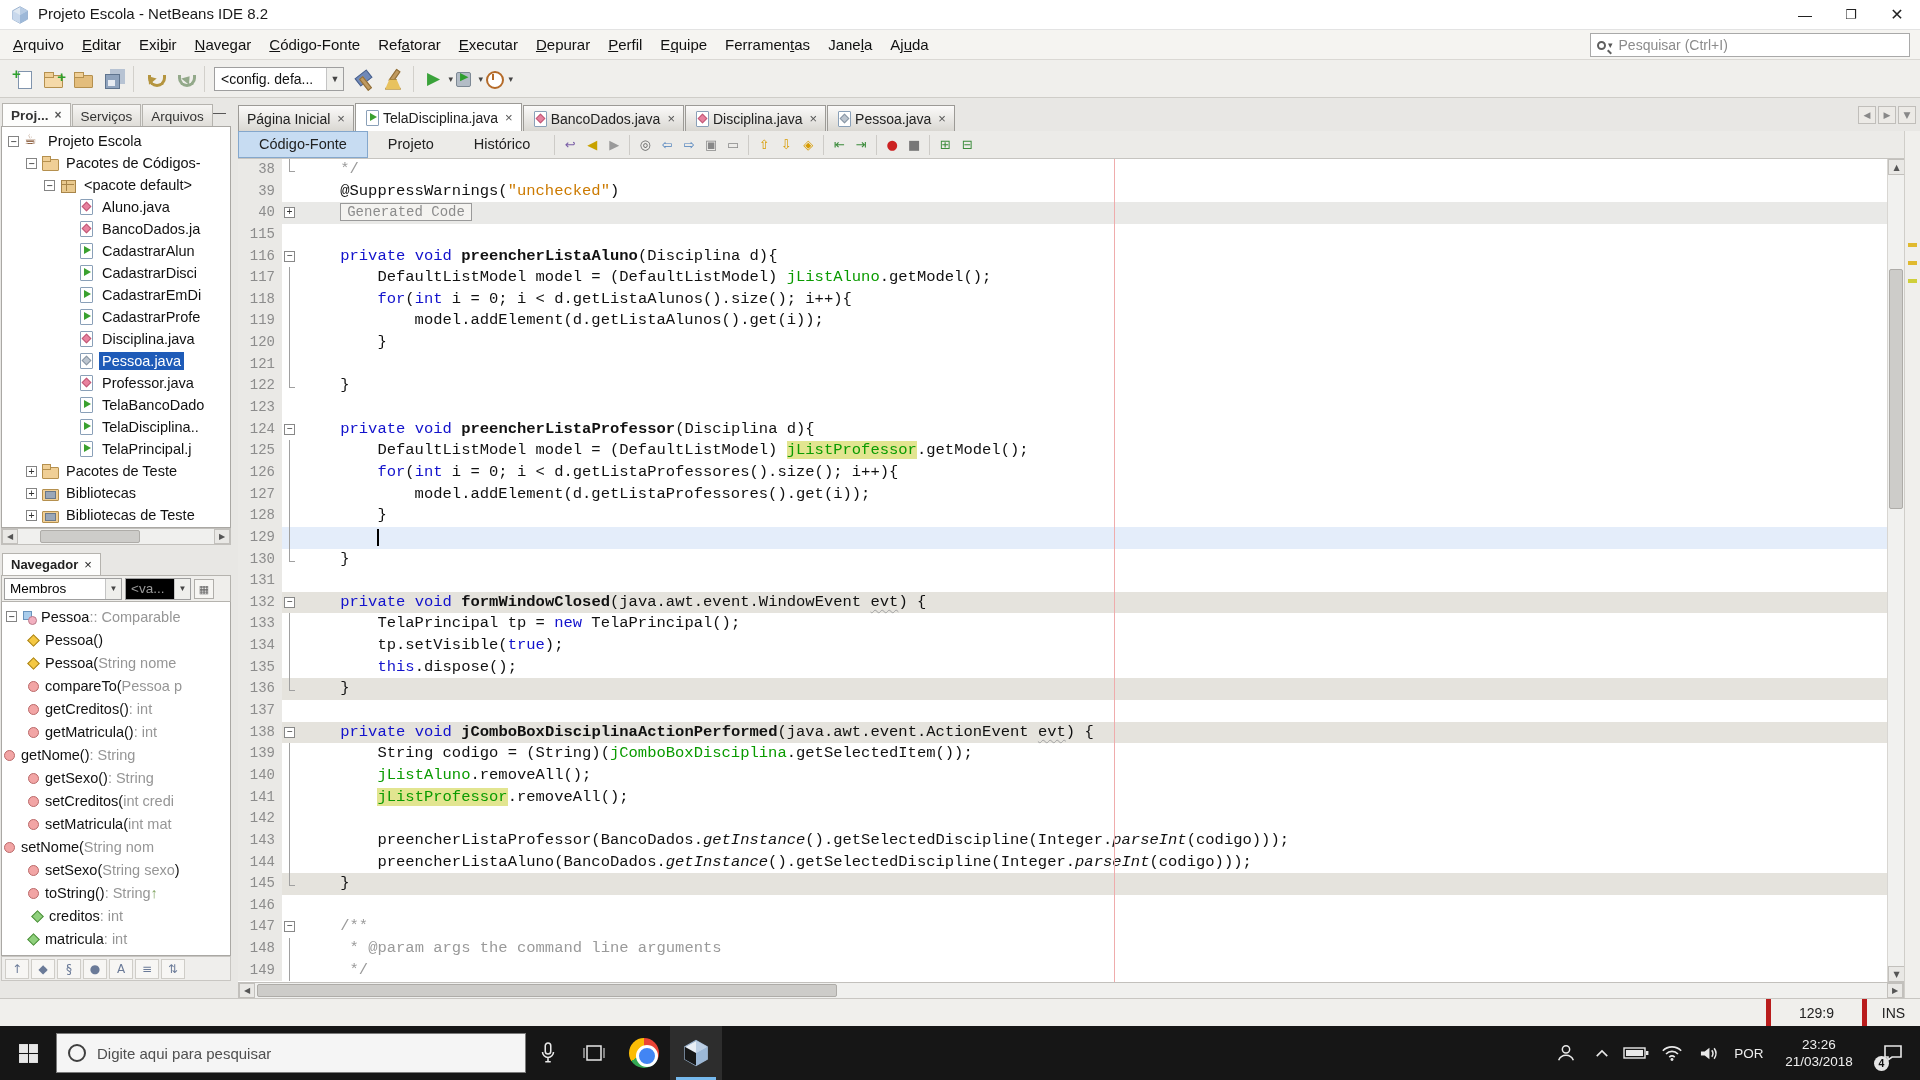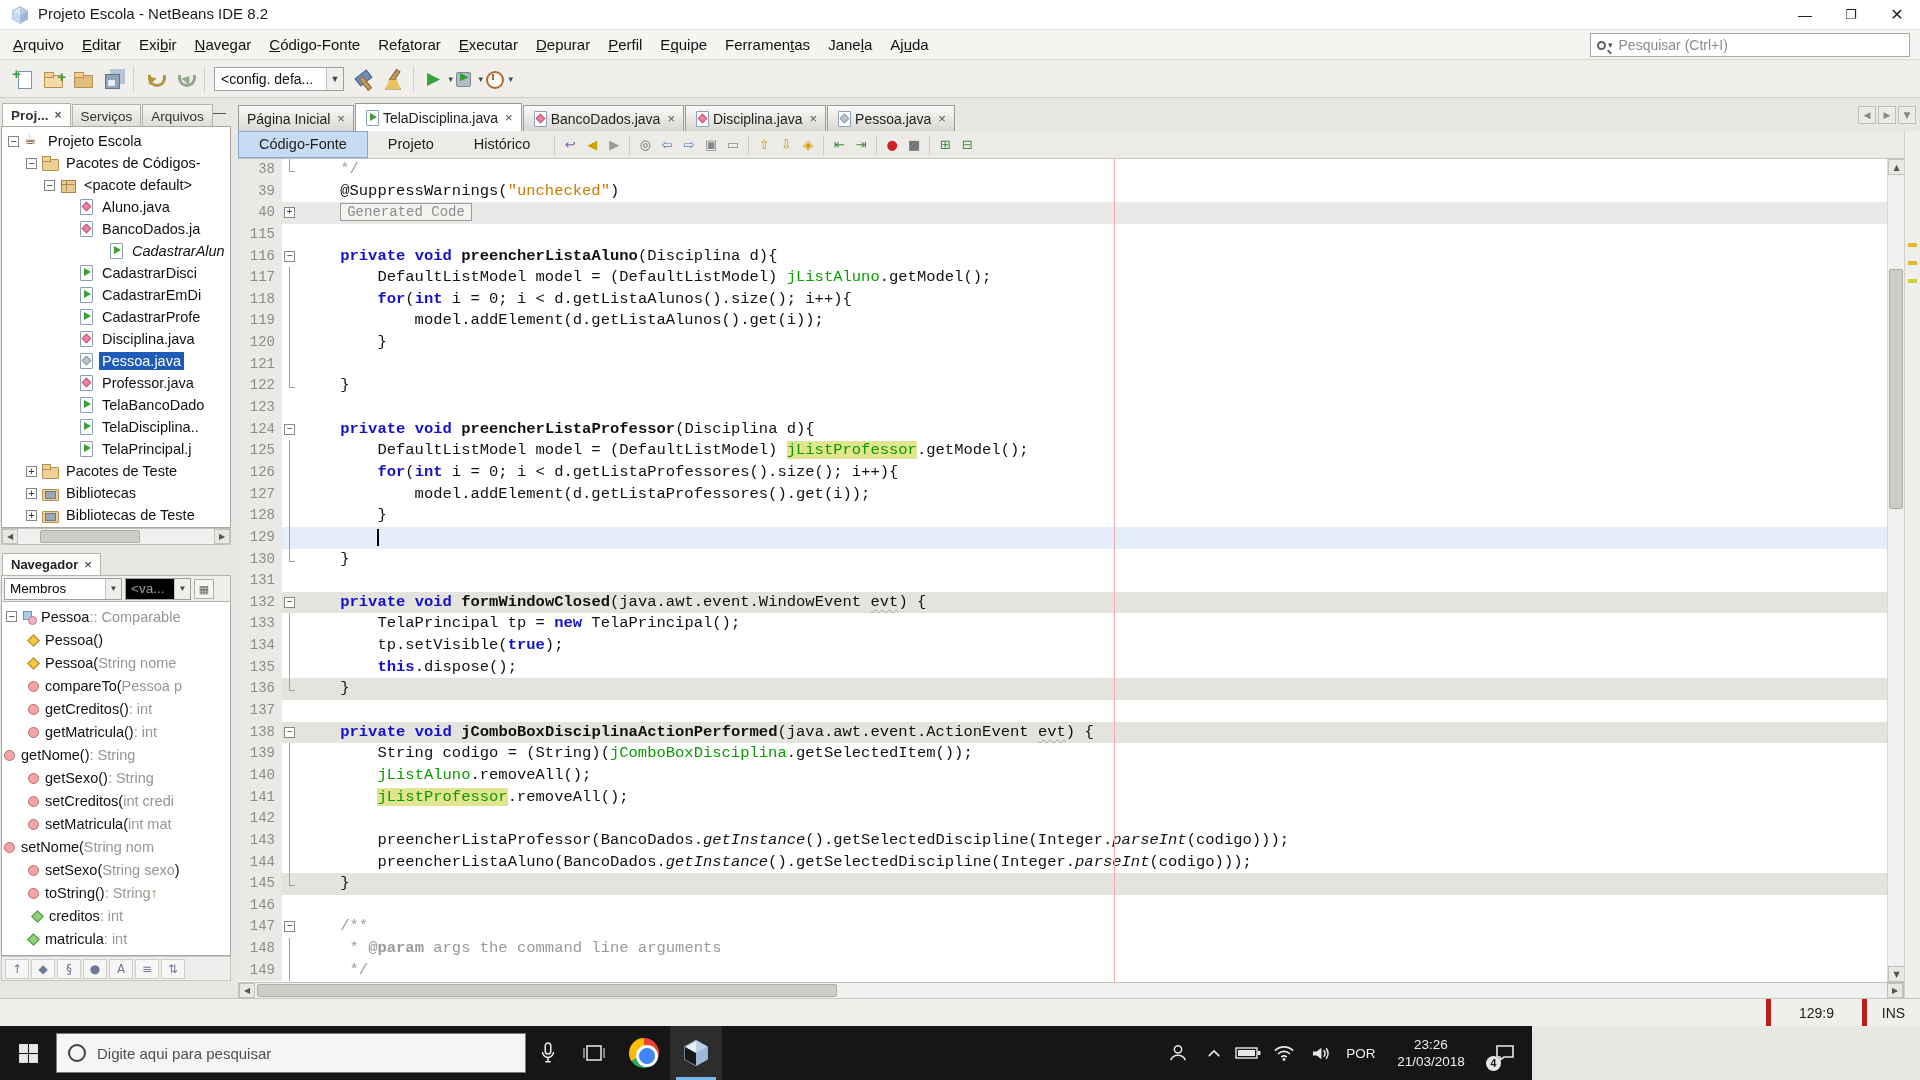--- a/index.html
+++ b/index.html
@@ -121,45 +121,45 @@
   .ln{width:44px;background:#eae9e6;color:#8c8c8c;text-align:right;padding-right:7px;font-size:14px;flex:none}
   .fold{width:17px;flex:none;position:relative}
   .fold .fbox{position:absolute;left:2px;top:5px;width:11px;height:11px;border:1px solid #888;background:#fff;font-size:10px;line-height:9px;text-align:center;color:#333}
   .fold.fline::before{content:"";position:absolute;left:7px;top:0;bottom:0;width:1px;background:#a0a0a0}
   .fold.fend::before{content:"";position:absolute;left:7px;top:0;height:12px;width:1px;background:#a0a0a0}
   .fold.fend::after{content:"";position:absolute;left:7px;top:12px;width:6px;height:1px;background:#a0a0a0}
   .code{flex:1;white-space:pre;padding-left:4px;font-size:15.5px;color:#111;position:relative}
   .cl.g .fold,.cl.g .code{background:#e5e3dd}
   .cl.cur .fold,.cl.cur .code{background:#e4edfa}
   .cl.stripe .fold,.cl.stripe .code{background:#e9e9e7}
-  .tk-k{color:#1212cc;font-weight:bold}
+  .tk-k{color:#1212cc;font-weight:normal}
   .tk-b{font-weight:bold}
   .tk-f{color:#0a9b00}
   .tk-fh{color:#0a9b00;background:#e2e590}
   .tk-s{color:#cc7a00}
   .tk-c{color:#9a9a9a}
-  .tk-cb{color:#9a9a9a;font-weight:bold}
+  .tk-cb{color:#9a9a9a;font-weight:normal}
   .tk-i{font-style:italic}
   .tk-w{text-decoration:underline wavy #a0a0a0 1px;text-underline-offset:3px}
   .foldbadge{display:inline-block;border:1px solid #9a9a9a;background:#f4f3f0;color:#8c8c8c;padding:0 6px;height:18px;line-height:16px;font-size:14px;vertical-align:middle}
   #redmargin{position:absolute;left:876px;top:0;bottom:0;width:1px;background:#efacac;z-index:3;pointer-events:none}
   .caret{position:absolute;left:calc(4px + 8ch);top:2px;width:1.5px;height:17px;background:#000}
   
   #evscroll{position:absolute;left:1649px;top:61px;width:17px;height:823px;background:#f1f1ef;border-left:1px solid #d8d6d2}
   .varrow{position:absolute;left:0;width:17px;height:16px;background:#e9e8e5;border:1px solid #c2c0bc;font-size:8px;color:#555;text-align:center;line-height:15px;font-family:"DejaVu Sans",sans-serif}
   #vthumb{position:absolute;left:1px;top:110px;width:14px;height:240px;background:#cdccc9;border:1px solid #aeaca8;border-radius:2px}
   #estripe{position:absolute;left:1666px;top:33px;width:16px;height:867px;background:#f0efec;border-left:1px solid #d0cec9}
   .smark{position:absolute;left:3px;width:9px;height:4px}
   #ehscroll{left:0px;top:884px;width:1666px}
   
   #statusbar{position:absolute;left:0;top:998px;width:1920px;height:28px;background:#f0efec;border-top:1px solid #c8c6c2;display:flex;align-items:stretch}
   #statusbar .fill{flex:1}
   .scell{border-left:5px solid #b91c1c;font-size:14px;color:#222;display:flex;align-items:center;justify-content:center}
   
-  #taskbar{position:absolute;left:0;top:1026px;width:1532px;height:54px;background:#161616;display:flex;align-items:center}
+  #taskbar{position:absolute;left:0;top:1026px;width:1920px;height:54px;background:#161616;display:flex;align-items:center}
   .tbarbtn{height:54px;display:flex;align-items:center;justify-content:center;flex:none}
   #tb-search{width:470px;height:40px;background:#f5f5f5;border:1px solid #7a7a7a;display:flex;align-items:center;flex:none}
   #tb-search .ring{width:18px;height:18px;border:2.5px solid #3f3f3f;border-radius:50%;margin:0 11px;flex:none}
   #tb-search .ph{font-size:15px;color:#4f4f4f}
   #nbactive{background:#2d2d2d;position:relative}
   #nbactive::after{content:"";position:absolute;left:6px;right:6px;bottom:0;height:3px;background:#76b9ed}
   .chrome{width:30px;height:30px;border-radius:50%;background:conic-gradient(#ea4335 0 33%,#34a853 33% 66%,#fbbc05 66% 100%);position:relative}
   .chrome::after{content:"";position:absolute;left:7px;top:7px;width:16px;height:16px;border-radius:50%;background:#4285f4;border:3px solid #fff}
   .traytxt{color:#eee;font-size:13.5px}
   #clock{color:#eee;font-size:13.5px;line-height:17px;text-align:center;width:94px;flex:none}
@@ -289,21 +289,21 @@
         <div class="trow" style="padding-left: 60px;">
           <span class="expsp"></span>
           <span class="pic class"></span>
           <span class="tlabel">Aluno.java</span>
         </div>
         <div class="trow" style="padding-left: 60px; text-align: right;">
           <span class="expsp"></span>
           <span class="pic class"></span>
           <span class="tlabel">BancoDados.ja</span>
         </div>
-        <div class="trow" style="padding-left: 90px; font-style: italic;">
+        <div class="trow" style="padding-left: 60px;">
           <span class="expsp"></span>
           <span class="pic form"></span>
           <span class="tlabel">CadastrarAlun</span>
         </div>
         <div class="trow" style="padding-left: 60px;">
           <span class="expsp"></span>
           <span class="pic form"></span>
           <span class="tlabel">CadastrarDisci</span>
         </div>
         <div class="trow" style="padding-left: 60px;">

